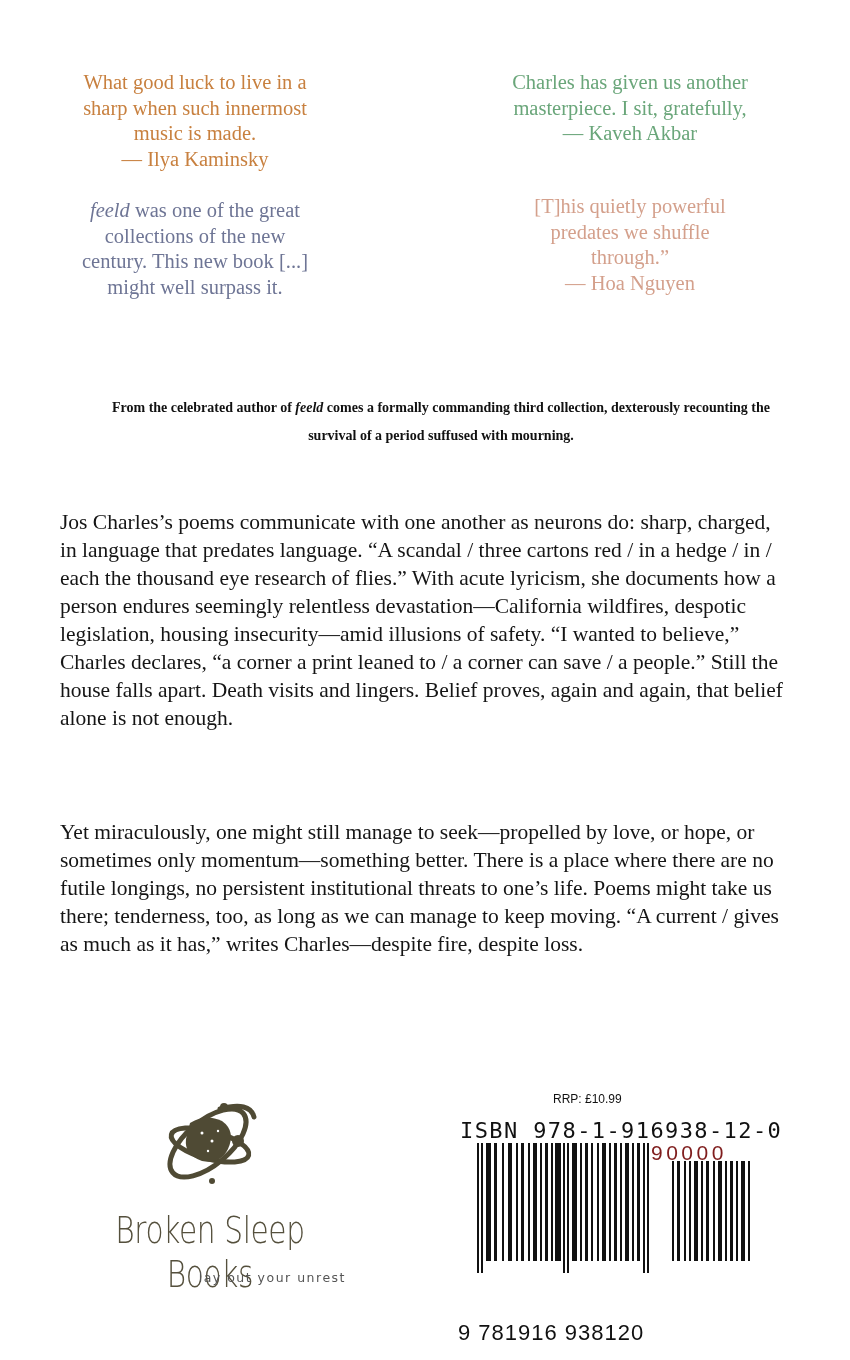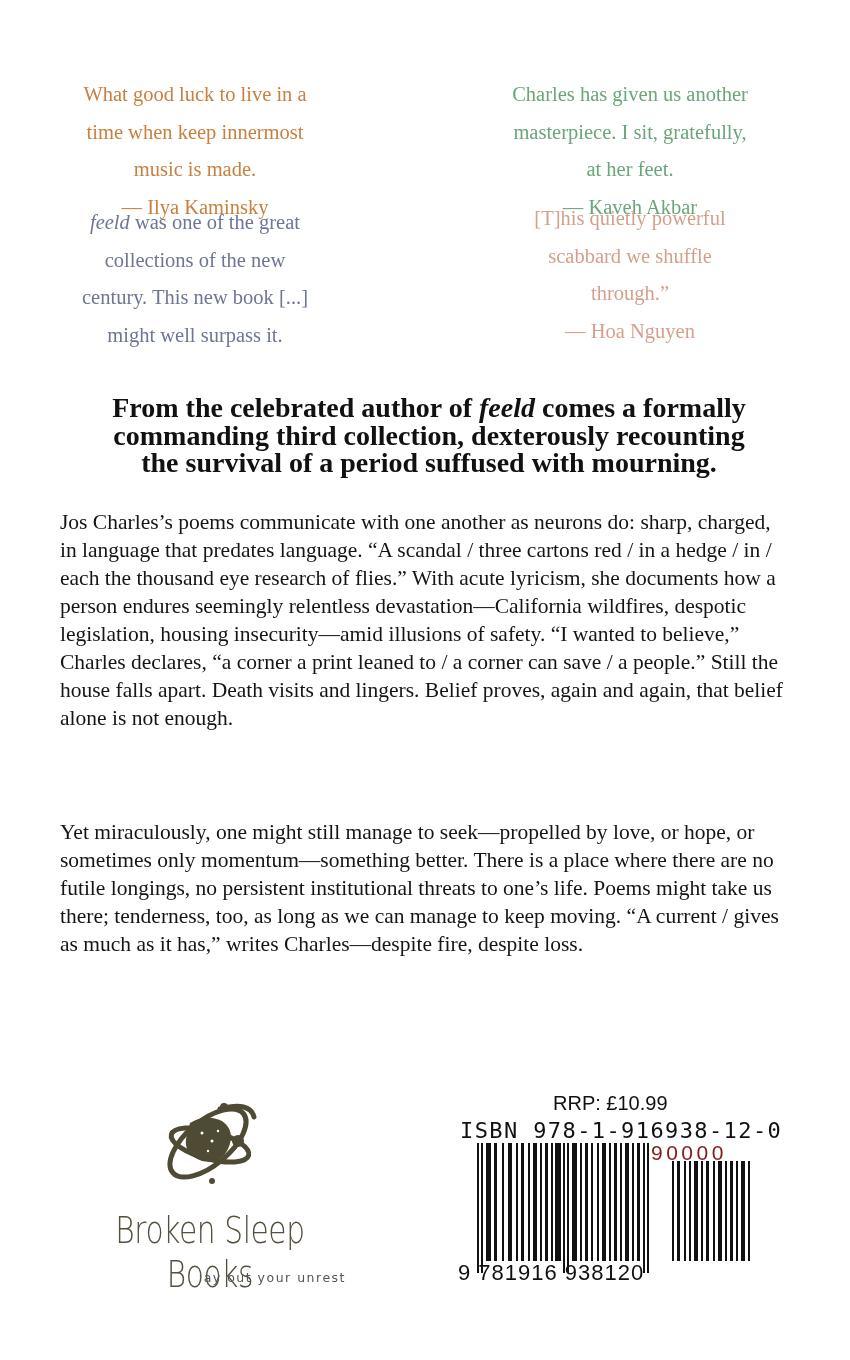--- a/index.html
+++ b/index.html
@@ -1,62 +1,61 @@
 <!DOCTYPE html>
 <html><head>
 <meta charset="utf-8">
 <style>
   html, body { margin:0; padding:0; }
   body { width:850px; height:1360px; background:#ffffff; position:relative; overflow:hidden; font-family:"Liberation Serif", "DejaVu Serif", serif; }
   .blurb { position:absolute; text-align:center; font-size:20.5px; line-height:25.5px; }
-  .blurb p { margin:12px; }
+  .blurb p { margin:0; }
   .b1 { left:60px; top:70px; width:270px; }
   .b2 { left:490px; top:70px; width:280px; }
   .b3 { left:60px; top:198px; width:270px; }
   .b4 { left:490px; top:194px; width:280px; }
-  .lead { position:absolute; left:94px; top:394px; width:670px; text-align:center; font-weight:bold; font-size:28px; line-height:27.5px; color:#111; }
+  .lead { position:absolute; left:106px; top:394px; width:670px; text-align:center; font-weight:bold; font-size:14px; line-height:27.5px; color:#111; }
   .body-p { position:absolute; left:60px; width:730px; font-size:21.5px; line-height:28px; color:#151515; }
   .p1 { top:508px; }
   .p2 { top:818px; }
   .logo { position:absolute; left:150px; top:1095px; width:120px; height:95px; }
   .brand { position:absolute; left:60px; top:1208px; width:300px; text-align:center; font-family:"DejaVu Sans", sans-serif; font-weight:200; font-size:38px; letter-spacing:-0.5px; transform:scaleX(0.78); transform-origin:center; color:#55503d; }
   .tagline { position:absolute; left:60px; top:1270px; width:286px; text-align:right; font-family:"DejaVu Sans", sans-serif; font-size:12.5px; letter-spacing:1.5px; color:#555; }
-  .rrp { position:absolute; left:553px; top:1092px; font-family:"Liberation Sans", sans-serif; font-size:20px; color:#111; }
+  .rrp { position:absolute; left:553px; top:1092px; font-family:"Liberation Sans", sans-serif; font-size:12px; color:#111; }
   .isbn-text { position:absolute; left:460px; top:1118px; font-family:"DejaVu Sans Mono", monospace; font-size:22px; letter-spacing:1.4px; color:#111; }
   .barcode { position:absolute; left:460px; top:1143px; width:330px; height:150px; }
-  .bc-digits { position:absolute; left:458px; top:1260px; font-family:"Liberation Sans", sans-serif; font-size:22px; color:#111; letter-spacing:1px; background:transparent; }
+  .bc-digits { position:absolute; left:458px; top:1320px; font-family:"Liberation Sans", sans-serif; font-size:22px; color:#111; letter-spacing:1px; background:transparent; }
   .addon-digits { position:absolute; left:651px; top:1141px; font-family:"Liberation Sans", sans-serif; font-size:21px; color:#7f1d1d; letter-spacing:3.5px; }
 </style>
 </head>
 <body>
 
 <div class="blurb b1" style="color:#c8803f">
   <p>What good luck to live in a</p>
-  <p>time when keep innermost</p>
+  <p>sharp when such innermost</p>
   <p>music is made.</p>
   <p>— Ilya Kaminsky</p>
 </div>
 
 <div class="blurb b2" style="color:#6aa67a">
   <p>Charles has given us another</p>
   <p>masterpiece. I sit, gratefully,</p>
-  <p>at her feet.</p>
   <p>— Kaveh Akbar</p>
 </div>
 
 <div class="blurb b3" style="color:#6e7595">
   <p><i>feeld</i><span> was one of the great</span></p>
   <p>collections of the new</p>
   <p>century. This new book [...]</p>
   <p>might well surpass it.</p>
 </div>
 
 <div class="blurb b4" style="color:#d4a08c">
   <p>[T]his quietly powerful</p>
-  <p>scabbard we shuffle</p>
+  <p>predates we shuffle</p>
   <p>through.”</p>
   <p>— Hoa Nguyen</p>
 </div>
 
 <div class="lead"><span>From the celebrated author of </span><i>feeld</i><span> comes a formally commanding third collection, dexterously recounting the survival of a period suffused with mourning.</span></div>
 
 <div class="body-p p1">Jos Charles’s poems communicate with one another as neurons do: sharp, charged, in language that predates language. “A scandal / three cartons red / in a hedge / in / each the thousand eye research of flies.” With acute lyricism, she documents how a person endures seemingly relentless devastation—California wildfires, despotic legislation, housing insecurity—amid illusions of safety. “I wanted to believe,” Charles declares, “a corner a print leaned to / a corner can save / a people.” Still the house falls apart. Death visits and lingers. Belief proves, again and again, that belief alone is not enough.</div>
 <div class="body-p p2">Yet miraculously, one might still manage to seek—propelled by love, or hope, or sometimes only momentum—something better. There is a place where there are no futile longings, no persistent institutional threats to one’s life. Poems might take us there; tenderness, too, as long as we can manage to keep moving. “A current / gives as much as it has,” writes Charles—despite fire, despite loss.</div>
 
 <svg class="logo" viewBox="0 0 120 95">

